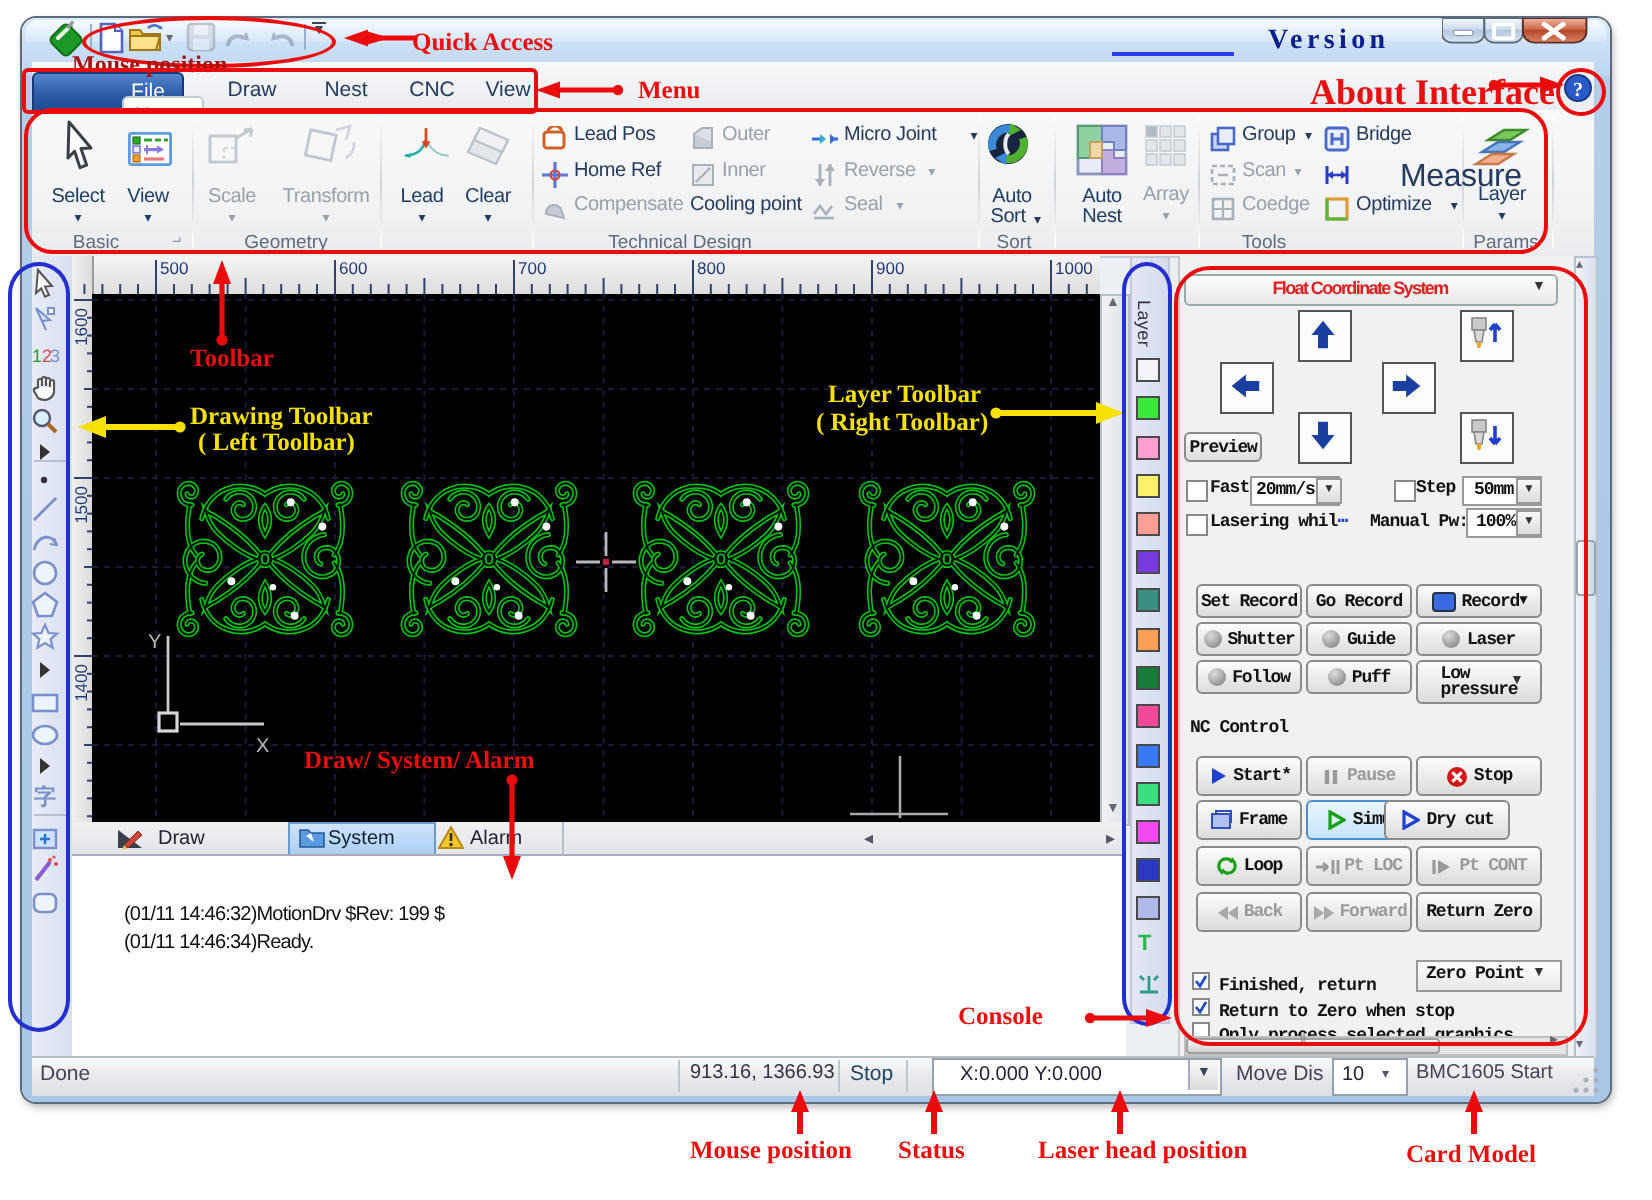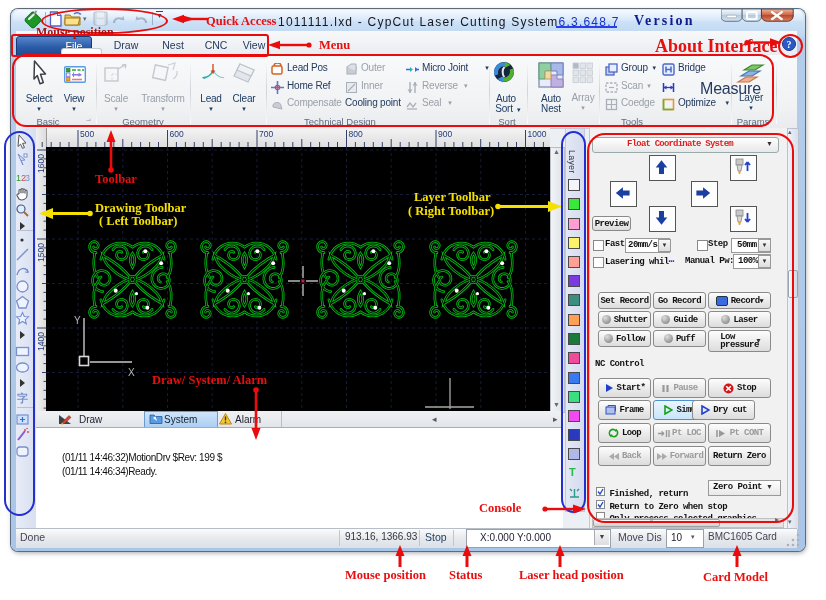--- a/index.html
+++ b/index.html
@@ -111,21 +111,20 @@
     </svg>
 <svg style="position:absolute;left:133px;top:13px" width="16" height="13" viewBox="0 0 16 13" opacity="0.45" transform="scale(-1,1)">
 <path d="M3,10 c0,-4 4,-6 8,-4" stroke="#6a7890" stroke-width="2" fill="none"></path>
 <path d="M12.5,3 l1,4.4 l-4.4,-1 z" fill="#6a7890"></path>
     </svg>
 <div class="" style="position:absolute;left:152px;top:12px;width:1px;height:13px;background:#9ab0c8;"></div>
 <div class="" style="position:absolute;left:156px;top:11px;white-space:nowrap;">
       <div style="border-top:1.4px solid #445;width:7px;margin-bottom:1px"></div>
       <div style="font-size:7px;color:#445;line-height:5px">▼</div>
     </div>
-<div class="" style="position:absolute;left:278px;top:15px;white-space:nowrap;font-size:12px;color:#15151d;letter-spacing:1.22px;">1011111.lxd - CypCut Laser Cutting System<span style="color:#1433c8">6.3.648.7</span></div>
 <div class="" style="position:absolute;left:634px;top:13px;white-space:nowrap;font-size:14px;color:#0b1e8c;font-weight:bold;letter-spacing:2.2px;font-family:'Liberation Serif',serif;">Version</div>
 <div class="" style="position:absolute;left:556px;top:26px;width:61px;height:1.6px;background:#2a3ef0;"></div>
 <svg style="position:absolute;left:721px;top:9px" width="78" height="14" viewBox="0 0 81 16" preserveAspectRatio="none">
 <defs>
 <linearGradient id="wbtn" x1="0" y1="0" x2="0" y2="1">
           <stop offset="0" stop-color="#f5f9fd"></stop>
           <stop offset="0.45" stop-color="#cfdceb"></stop>
           <stop offset="0.5" stop-color="#b4c7dd"></stop>
           <stop offset="1" stop-color="#d6e4f2"></stop>
         </linearGradient>
@@ -599,21 +598,21 @@
 <div class="" style="position:absolute;left:568px;top:391px;width:10px;height:10px;background:#3ae080;border:1px solid #4a4a4a;"></div>
 <div class="" style="position:absolute;left:568px;top:410px;width:10px;height:10px;background:#f04af0;border:1px solid #4a4a4a;"></div>
 <div class="" style="position:absolute;left:568px;top:429px;width:10px;height:10px;background:#2a3ac0;border:1px solid #4a4a4a;"></div>
 <div class="" style="position:absolute;left:568px;top:448px;width:10px;height:10px;background:#b0b8ea;border:1px solid #4a4a4a;"></div>
 <div class="" style="position:absolute;left:569px;top:466px;white-space:nowrap;font-size:11px;font-weight:bold;color:#2ab84a;">T</div>
 <div class="" style="position:absolute;left:569px;top:484px;white-space:nowrap;"><svg width="11" height="11" viewBox="0 0 11 11">
         <path d="M5.5,1 V9 M1,9 H10 M1,1 l2,2 M10,1 l-2,2" stroke="#2a9a8a" stroke-width="1.4" fill="none"></path>
       </svg></div>
 <div class="" style="position:absolute;left:589px;top:128px;width:198px;height:400px;background:#f1f1f1;border-left:1px solid #c8c8c8;"></div>
 <div class="" style="position:absolute;left:592px;top:137px;width:185px;height:14px;background:linear-gradient(#fefefe,#e8e8e8);border:1px solid #9aa;border-radius:3px;"></div>
-<div class="" style="position:absolute;left:680px;top:139px;white-space:nowrap;font-size:9px;font-weight:bold;letter-spacing:-0.8px;color:#e02020;font-family:Liberation Mono, monospace;transform:translateX(-50%);text-align:right;">Float Coordinate System</div>
+<div class="" style="position:absolute;left:680px;top:139px;white-space:nowrap;font-size:9px;font-weight:bold;letter-spacing:-0.8px;color:#e02020;font-family:Liberation Sans, sans-serif;transform:translateX(-50%);text-align:right;">Float Coordinate System</div>
 <div class="" style="position:absolute;left:766px;top:140px;white-space:nowrap;font-size:7px;color:#333;">▼</div>
 <div style="position:absolute;left:649px;top:155px;width:25px;height:24px;background:#fdfdfd;border:1px solid #555;"></div>
 <svg style="position:absolute;left:653px;top:159px" width="17" height="16" viewBox="0 0 19 18">
 <path d="M2,9 L10,2.5 V6.2 H17.5 V11.8 H10 V15.5 Z" fill="#1b3fa0" transform="rotate(90 9.5 9)"></path>
     </svg>
 <div style="position:absolute;left:610px;top:181px;width:25px;height:24px;background:#fdfdfd;border:1px solid #555;"></div>
 <svg style="position:absolute;left:614px;top:185px" width="17" height="16" viewBox="0 0 19 18">
 <path d="M2,9 L10,2.5 V6.2 H17.5 V11.8 H10 V15.5 Z" fill="#1b3fa0" transform="rotate(0 9.5 9)"></path>
     </svg>
 <div style="position:absolute;left:691px;top:181px;width:25px;height:24px;background:#fdfdfd;border:1px solid #555;"></div>
@@ -733,21 +732,21 @@
 <div class="" style="position:absolute;left:419px;top:530px;width:1px;height:16px;background:#c0c6ce;"></div>
 <div class="" style="position:absolute;left:425px;top:531px;white-space:nowrap;font-size:10.5px;color:#246;">Stop</div>
 <div class="" style="position:absolute;left:453px;top:530px;width:1px;height:16px;background:#c0c6ce;"></div>
 <div class="" style="position:absolute;left:466px;top:529px;width:143px;height:17px;background:#fff;border:1px solid #98a0ac;"></div>
 <div class="" style="position:absolute;left:480px;top:532px;white-space:nowrap;font-size:10px;color:#223;">X:0.000 Y:0.000</div>
 <div class="" style="position:absolute;left:594px;top:530px;width:14px;height:15px;background:linear-gradient(#f8f8f8,#ddd);border-left:1px solid #aab;font-size:7px;color:#345;text-align:center;line-height:14px;">▼</div>
 <div class="" style="position:absolute;left:618px;top:531px;white-space:nowrap;font-size:10.5px;color:#445;">Move Dis</div>
 <div class="" style="position:absolute;left:666px;top:529px;width:36px;height:17px;background:#fff;border:1px solid #98a0ac;"></div>
 <div class="" style="position:absolute;left:671px;top:532px;white-space:nowrap;font-size:10px;color:#223;">10</div>
 <div class="" style="position:absolute;left:691px;top:533px;white-space:nowrap;font-size:7px;color:#556;">▾</div>
-<div class="" style="position:absolute;left:708px;top:531px;white-space:nowrap;font-size:10px;color:#445;">BMC1605 Card</div>
+<div class="" style="position:absolute;left:708px;top:531px;white-space:nowrap;font-size:10px;color:#445;">BMC1605 Start</div>
 <svg style="position:absolute;left:784px;top:533px" width="16" height="14" viewBox="0 0 16 14">
       <circle cx="4" cy="12" r="1.3" fill="#aab2bc"></circle>
       <circle cx="9" cy="12" r="1.3" fill="#aab2bc"></circle>
       <circle cx="14" cy="12" r="1.3" fill="#aab2bc"></circle>
       <circle cx="9" cy="7" r="1.3" fill="#aab2bc"></circle>
       <circle cx="14" cy="7" r="1.3" fill="#aab2bc"></circle>
       <circle cx="14" cy="2" r="1.3" fill="#aab2bc"></circle>
     </svg>
 <div style="position:absolute;left:41px;top:8px;width:123px;height:22px;border:2.2px solid #ea0c0c;border-radius:50%;"></div>
 <svg style="position:absolute;left:168px;top:12px" width="42" height="14" viewBox="0 0 42 14">

